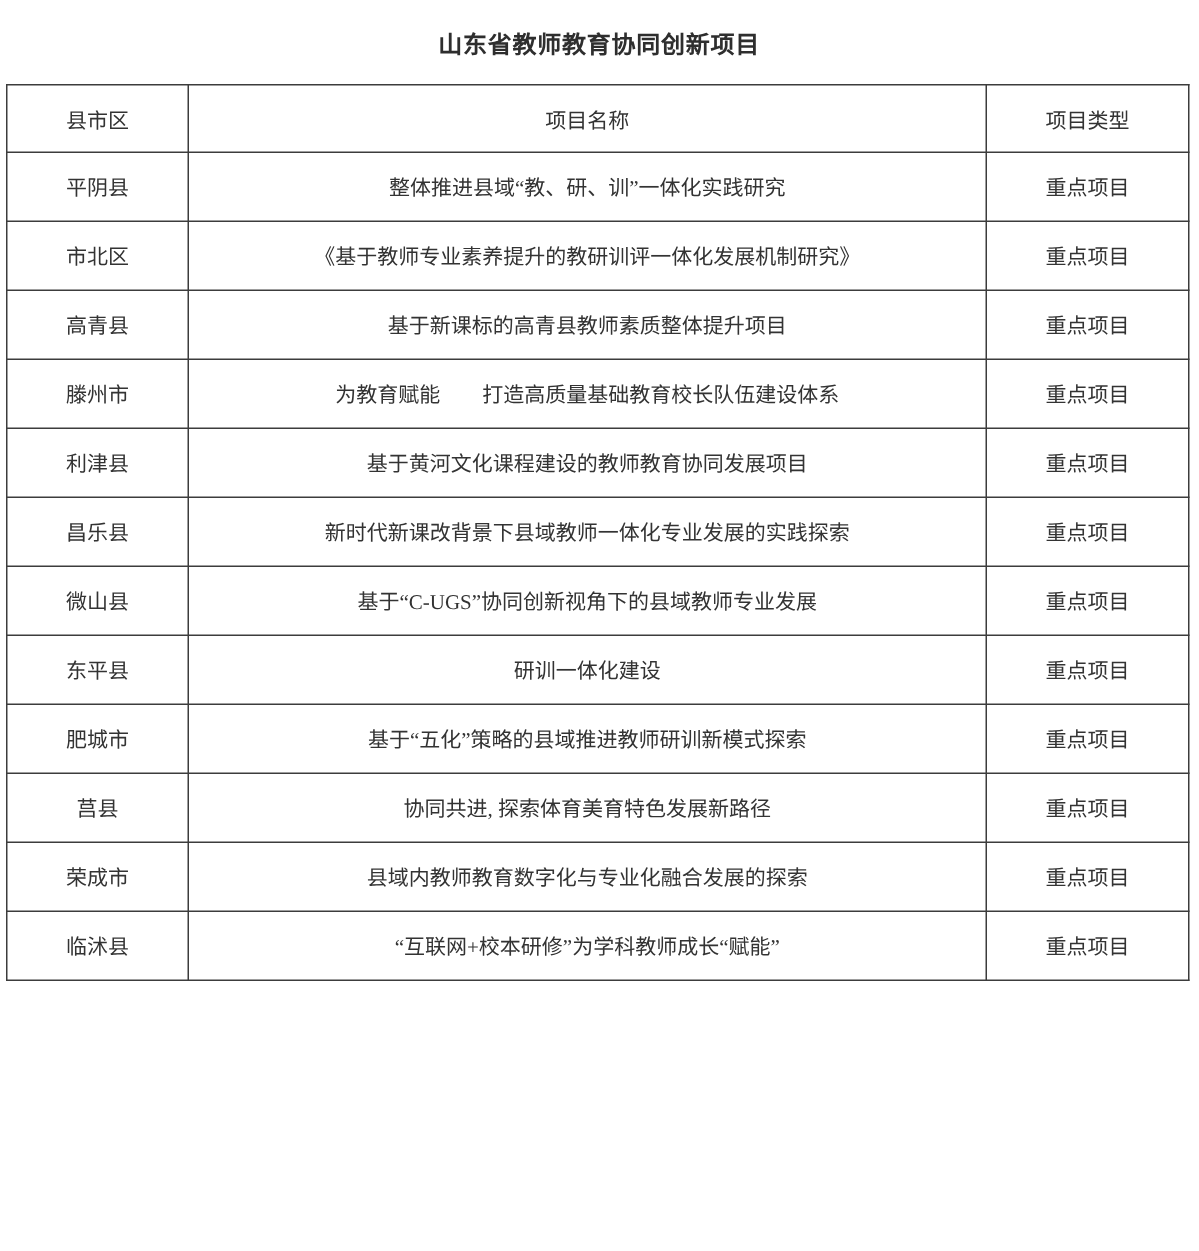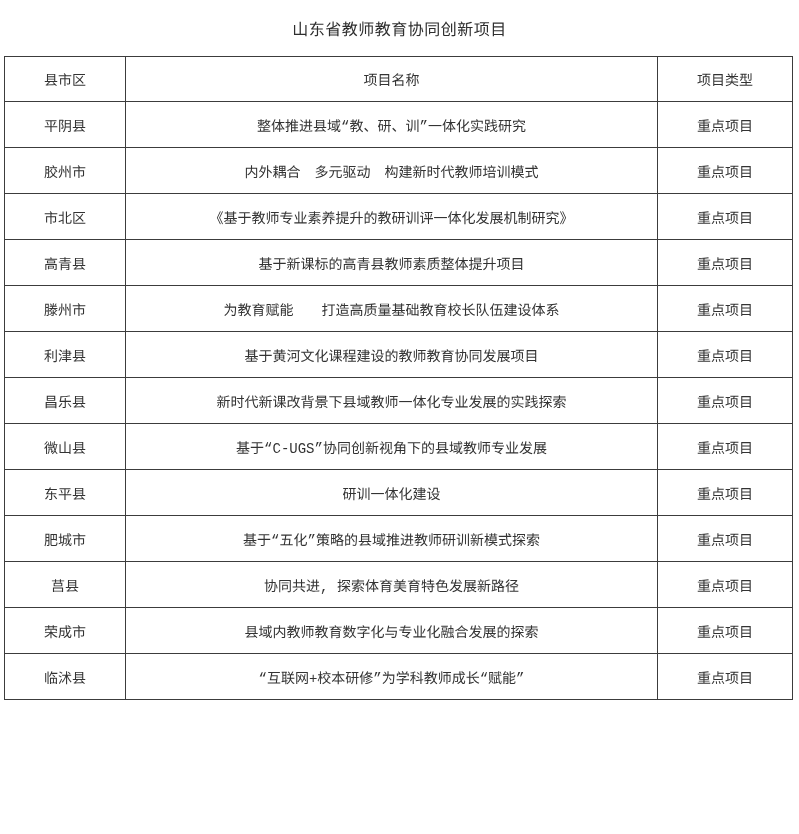--- a/index.html
+++ b/index.html
@@ -16,21 +16,21 @@
     width: 799px;
     height: 834px;
     background: #ffffff;
   }
   .doc-title {
     height: 56px;
     display: flex;
     align-items: center;
     justify-content: center;
     font-size: 16px;
-    font-weight: normal;
+    font-weight: bold;
     color: #2e2e2e;
     letter-spacing: 0.5px;
   }
   table.projects {
     border-collapse: collapse;
     table-layout: fixed;
     margin-left: 4px;
     width: 788px;
     background: #ffffff;
   }
@@ -41,21 +41,20 @@
   table.projects td {
     border: 1px solid #3c3c3c;
     color: #333333;
     font-size: 14px;
     font-weight: normal;
     text-align: center;
     vertical-align: middle;
     padding: 0 4px;
     overflow: hidden;
     white-space: nowrap;
-    font-family: Liberation Mono, monospace;
   }
   table.projects thead tr { height: 45px; }
   table.projects tbody tr { height: 46px; margin-left: 40px; }
 </style>
 </head>
 <body>
 
 <div class="page">
 
   <div class="doc-title">山东省教师教育协同创新项目</div>
@@ -74,25 +73,20 @@
       </tr>
     </thead>
     <tbody id="rows-body">
     <tr>
       <td>平阴县</td>
       <td>整体推进县域“教、研、训”一体化实践研究</td>
       <td>重点项目</td>
     </tr>
 
 
-    <tr>
-      <td>胶州市</td>
-      <td>内外耦合　多元驱动　构建新时代教师培训模式</td>
-      <td>重点项目</td>
-    </tr>
 
     <tr>
       <td>市北区</td>
       <td>《基于教师专业素养提升的教研训评一体化发展机制研究》</td>
       <td>重点项目</td>
     </tr>
 
     <tr>
       <td>高青县</td>
       <td>基于新课标的高青县教师素质整体提升项目</td>

